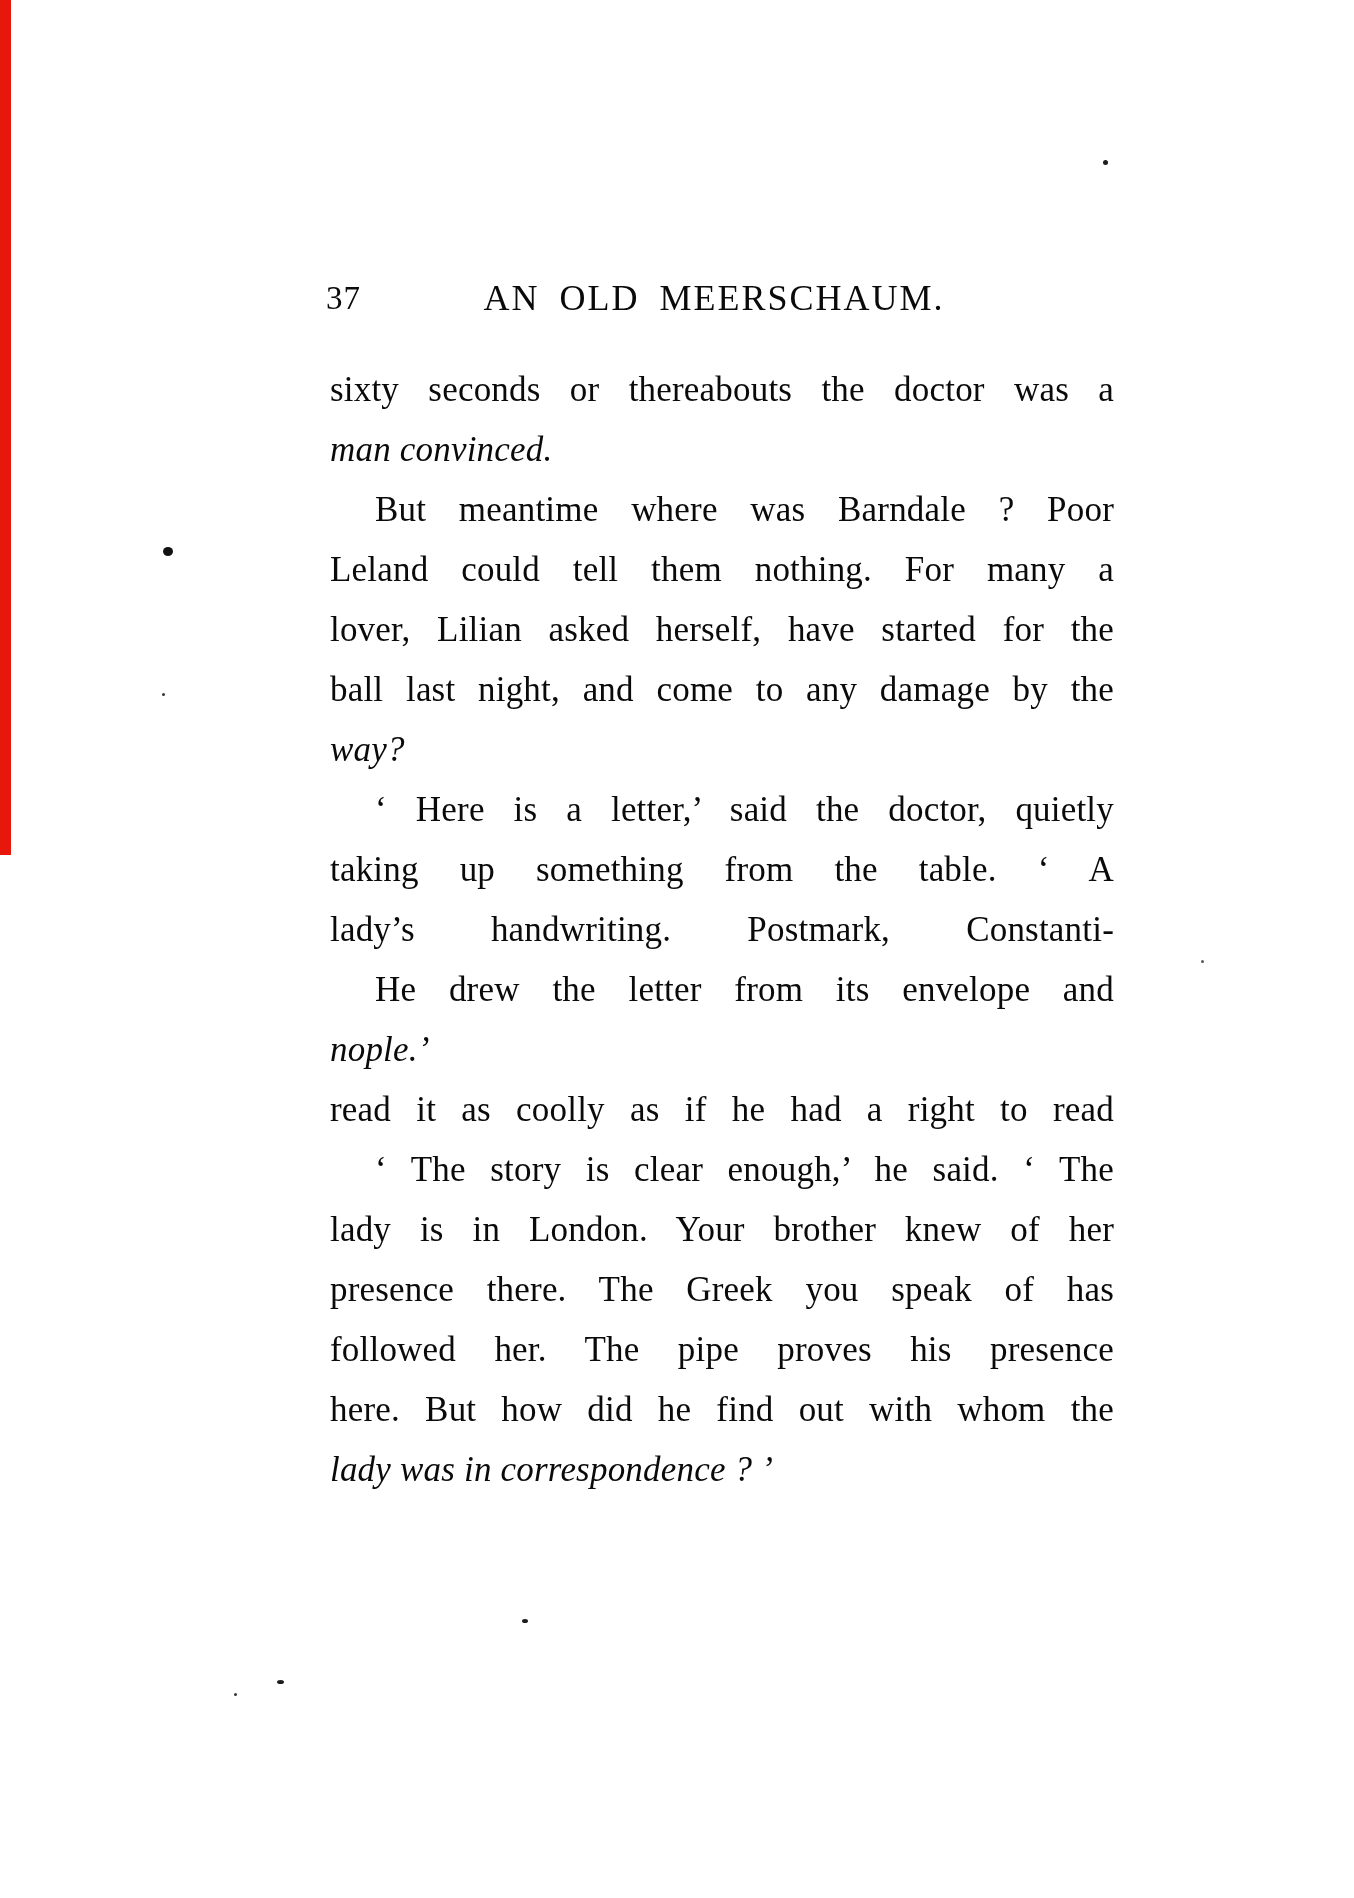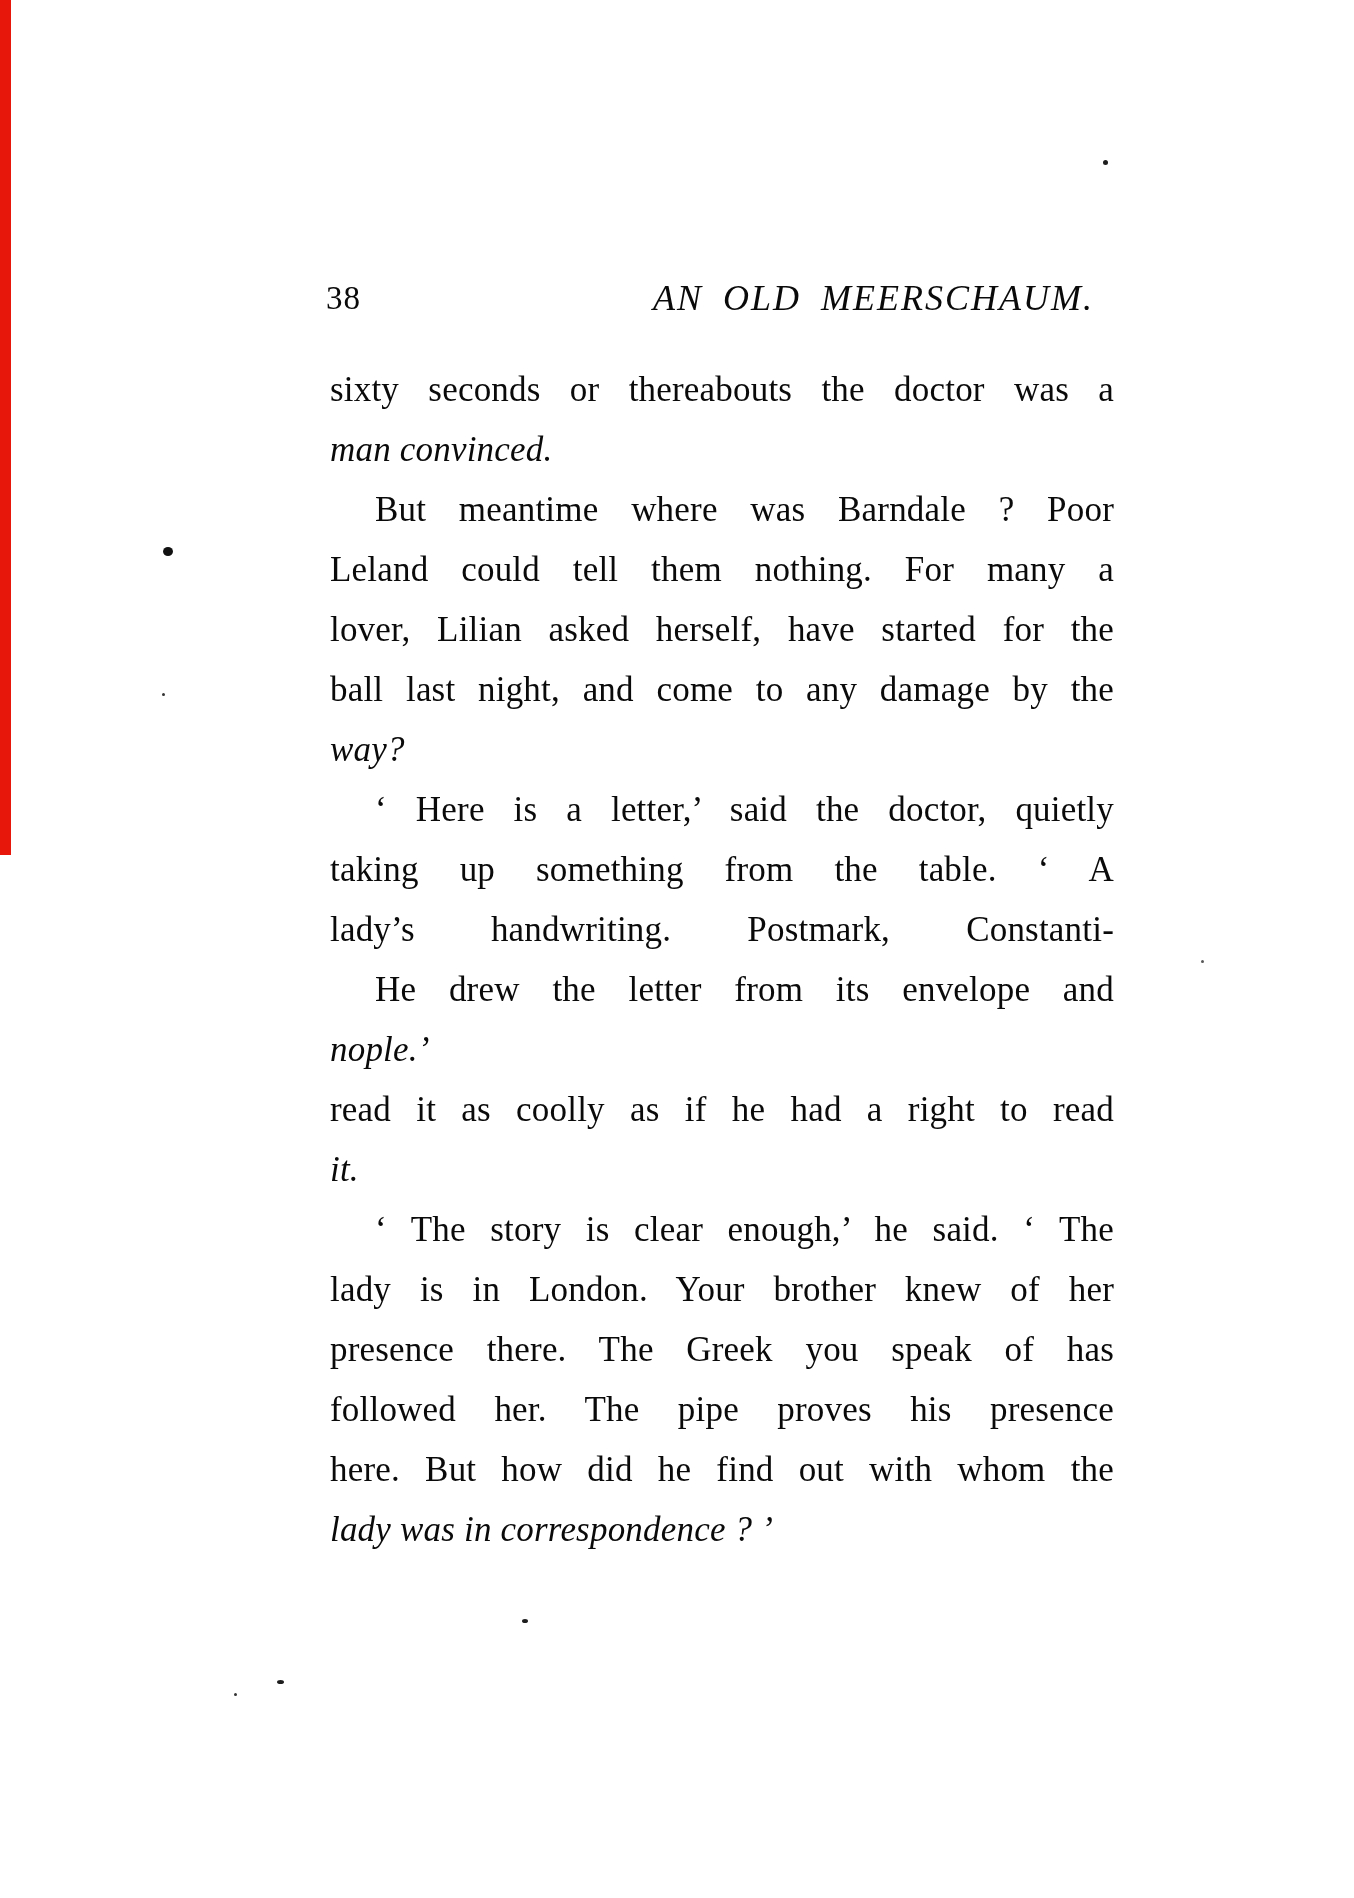--- a/index.html
+++ b/index.html
@@ -39,22 +39,21 @@
     top: 0;
     font-size: 33px;
     letter-spacing: 1px;
   }
   #running-title {
     position: absolute;
     left: 0;
     right: 0;
     top: 0;
     padding-left: 24px;
-    text-align: right;
-    font-style: italic;
+    text-align: center;
     font-size: 36px;
     letter-spacing: 2px;
     word-spacing: 9px;
     white-space: nowrap;
   }
   
   #text-body {
     position: absolute;
     left: 310px;
     top: 360px;
@@ -84,39 +83,38 @@
     border-radius: 50%;
   }
 </style>
 </head>
 <body>
 
 <div id="page">
   <div id="edge-stripe" style="background: rgb(232, 23, 12); left: 0px; top: 0px; width: 11px; height: 855px;"></div>
 
   <div id="header-row">
-    <span id="page-number">38</span>
+    <span id="page-number">37</span>
     <span id="running-title">AN OLD MEERSCHAUM.</span>
   </div>
 
   <div id="text-body">
       <div class="line">sixty seconds or thereabouts the doctor was a</div>
       <div class="line last">man convinced.</div>
       <div class="line indent">But meantime where was Barndale ? Poor</div>
       <div class="line">Leland could tell them nothing. For many a</div>
       <div class="line">lover, Lilian asked herself, have started for the</div>
       <div class="line">ball last night, and come to any damage by the</div>
       <div class="line last">way?</div>
       <div class="line indent">‘ Here is a letter,’ said the doctor, quietly</div>
       <div class="line">taking up something from the table. ‘ A</div>
       <div class="line">lady’s handwriting. Postmark, Constanti-</div>
       <div class="line indent">He drew the letter from its envelope and</div>
       <div class="line last">nople.’</div>
       <div class="line">read it as coolly as if he had a right to read</div>
-      <div class="line last">it.</div>
       <div class="line indent">‘ The story is clear enough,’ he said. ‘ The</div>
       <div class="line">lady is in London. Your brother knew of her</div>
       <div class="line">presence there. The Greek you speak of has</div>
       <div class="line">followed her. The pipe proves his presence</div>
       <div class="line">here. But how did he find out with whom the</div>
       <div class="line last">lady was in correspondence ? ’</div>
     </div>
 
   <div id="artifacts-layer">
       <div class="speck" style="left: 1103px; top: 160px; width: 5px; height: 5px; opacity: 0.95;"></div>

